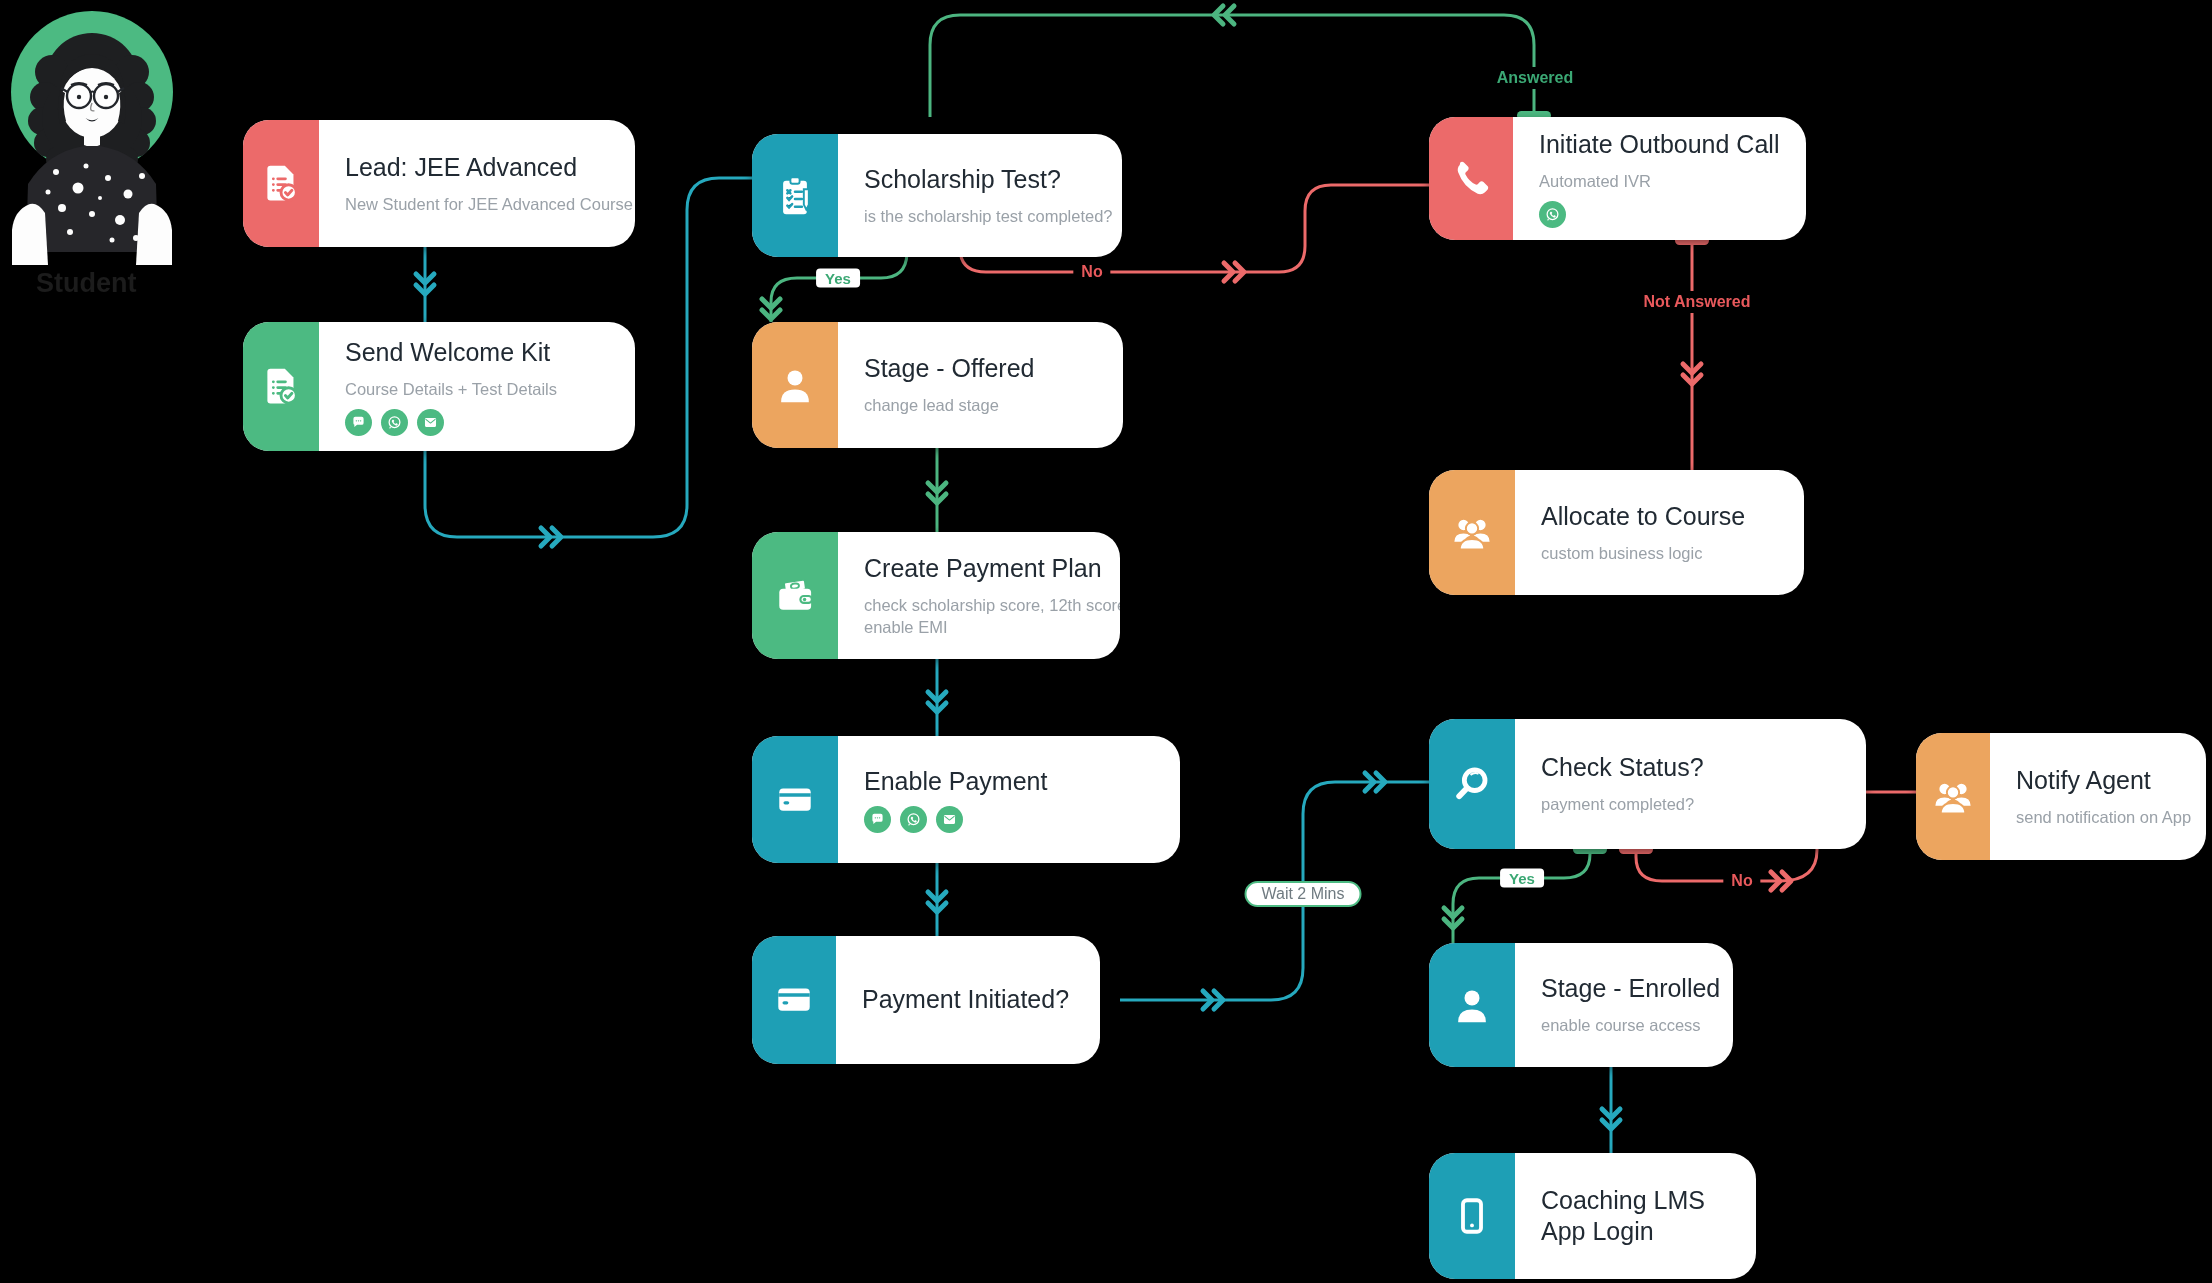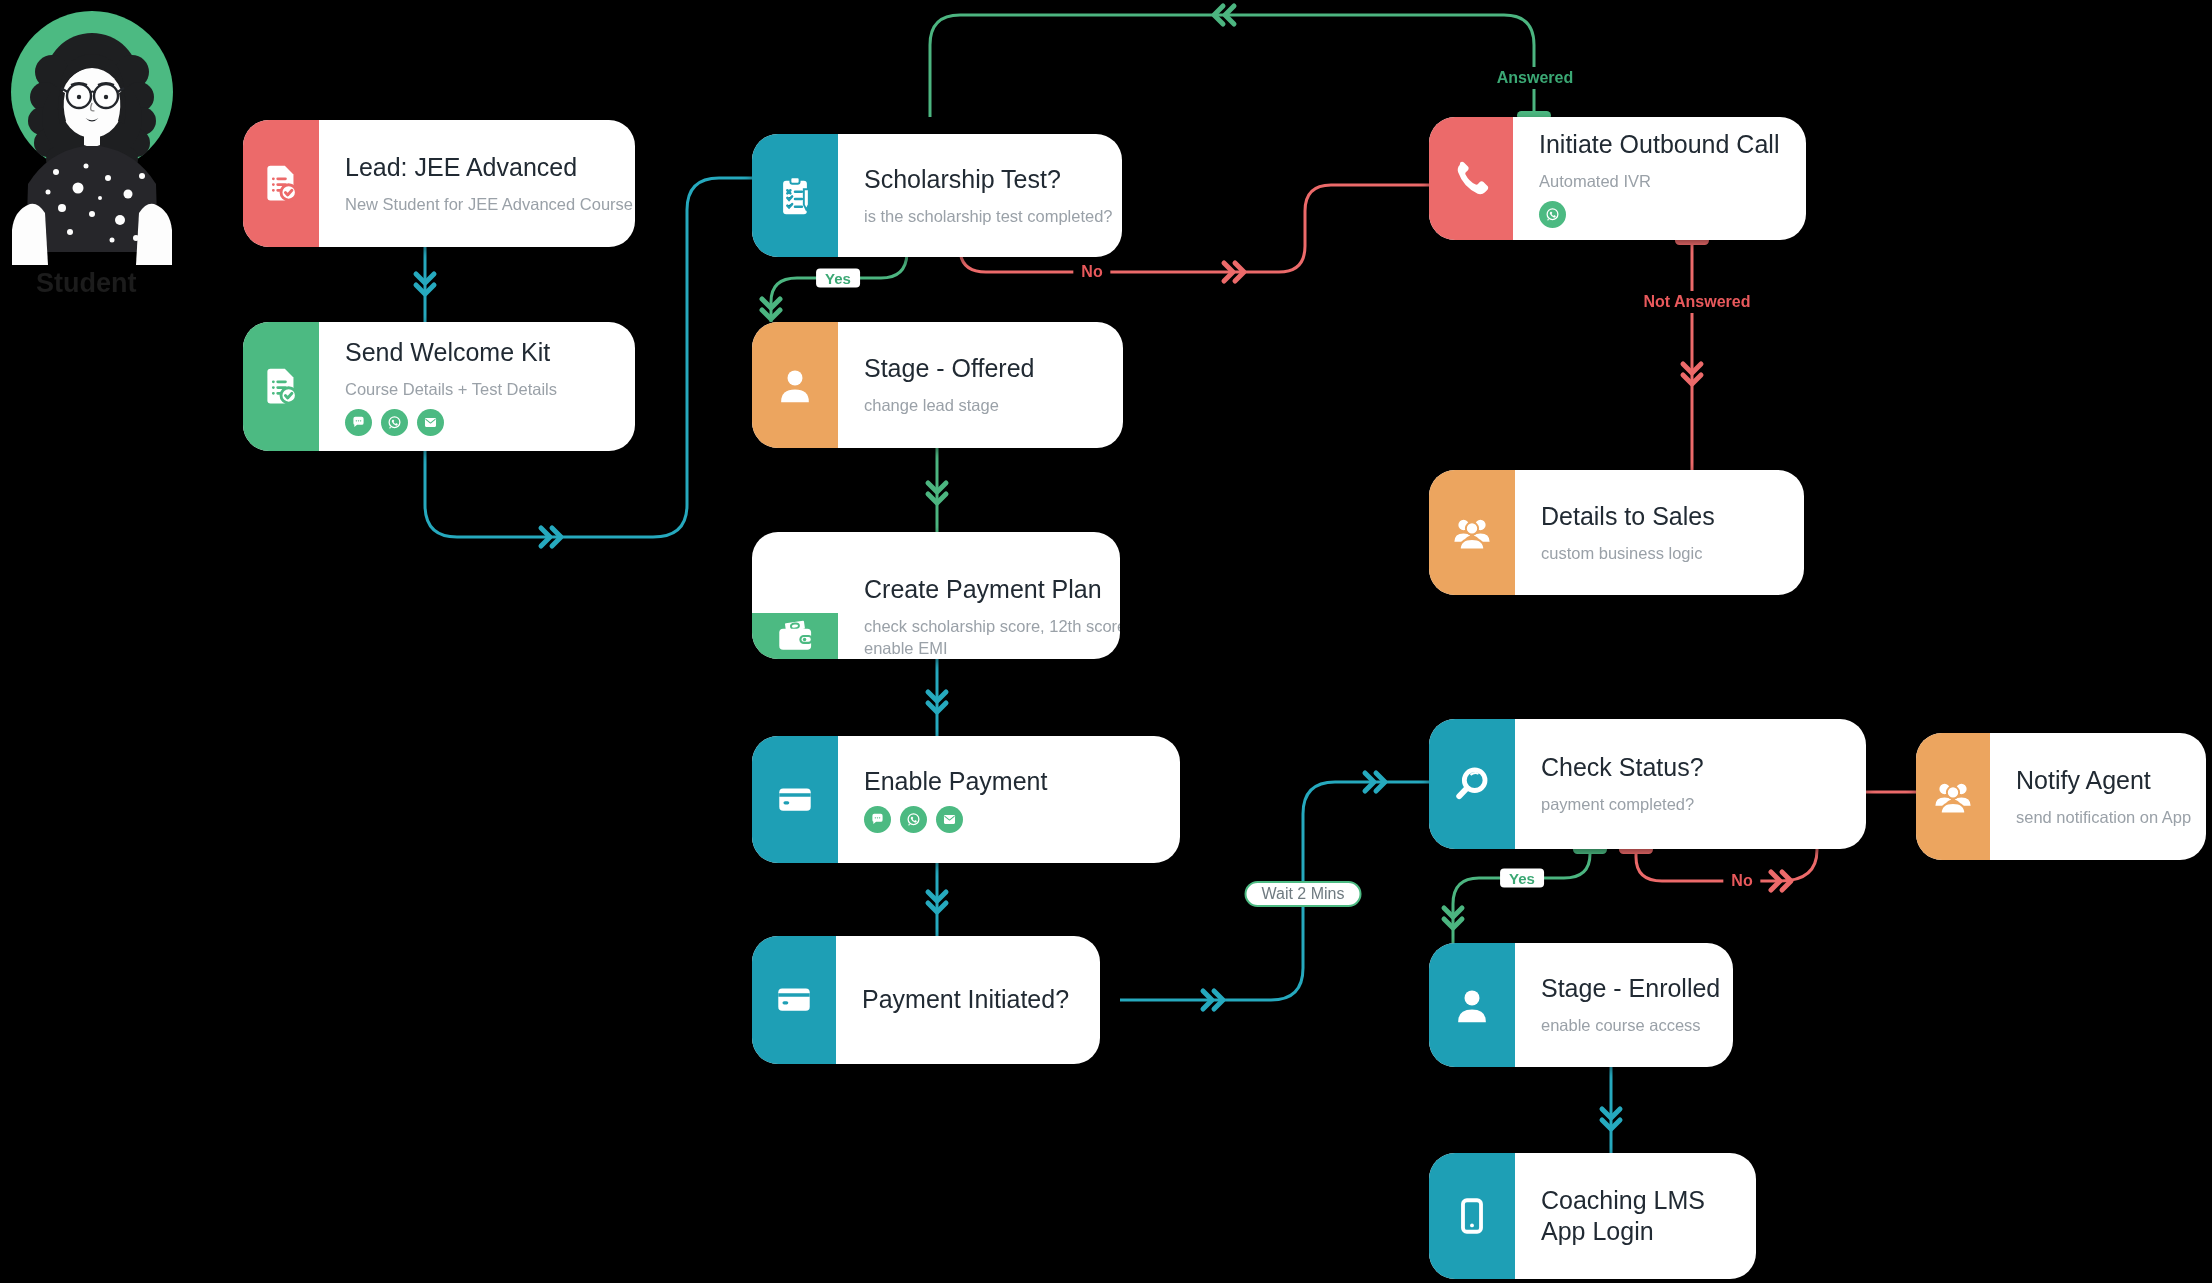--- a/index.html
+++ b/index.html
@@ -249,21 +249,21 @@
           <svg viewBox="0 0 24 24" width="46" height="46">
             <circle cx="12" cy="8.3" r="3.9" fill="#fff"></circle>
             <path d="M4.8 20.5q0-6.2 7.2-6.2t7.2 6.2v.5H4.8z" fill="#fff"></path>
           </svg>
         </div>
         <div class="card-body">
           <div class="node-title">Stage - Offered</div>
           <div class="node-sub">change lead stage</div>
         </div>
       </div>
-      <div class="card" style="left: 752px; top: 532px; width: 368px; height: 127px; align-items: flex-end;">
+      <div class="card" style="left: 752px; top: 532px; width: 368px; height: 127px;">
         <div class="icon-sec" style="width:86px;background:#4CBA82;color:#4CBA82">
           <svg viewBox="0 0 24 24" width="46" height="46">
             <g transform="rotate(-8 12 7)">
               <rect x="6.5" y="4.2" width="11" height="5.2" rx="1" fill="#fff" stroke="currentColor" stroke-width="1"></rect>
               <ellipse cx="12" cy="6.8" rx="2.1" ry="1.3" fill="none" stroke="currentColor" stroke-width="1"></ellipse>
             </g>
             <rect x="3.8" y="8.2" width="16.6" height="11" rx="2" fill="#fff"></rect>
             <rect x="14.8" y="12" width="6" height="3.6" rx="1.8" fill="#fff" stroke="currentColor" stroke-width="1.1"></rect>
             <circle cx="17" cy="13.8" r=".9" fill="currentColor"></circle>
           </svg>
@@ -348,21 +348,21 @@
           <svg viewBox="0 0 24 24" width="46" height="46">
             <circle cx="7.6" cy="7.8" r="2.7" fill="#fff"></circle>
             <circle cx="16.4" cy="7.8" r="2.7" fill="#fff"></circle>
             <path d="M2.8 16.6q0-4.4 4.8-4.4 2.3 0 3.5 1.1-3.2 1.3-3.2 3.3z" fill="#fff"></path>
             <path d="M21.2 16.6q0-4.4-4.8-4.4-2.3 0-3.5 1.1 3.2 1.3 3.2 3.3z" fill="#fff"></path>
             <circle cx="12" cy="9.6" r="3.2" fill="#fff" stroke="currentColor" stroke-width="1"></circle>
             <path d="M5.6 20.6q0-5.5 6.4-5.5t6.4 5.5z" fill="#fff" stroke="currentColor" stroke-width="1"></path>
           </svg>
         </div>
         <div class="card-body">
-          <div class="node-title">Details to Sales</div>
+          <div class="node-title">Allocate to Course</div>
           <div class="node-sub">custom business logic</div>
         </div>
       </div>
       <div class="card" style="left: 1429px; top: 719px; width: 437px; height: 130px;">
         <div class="icon-sec" style="width:86px;background:#1E9FB5;color:#1E9FB5">
           <svg viewBox="0 0 24 24" width="46" height="46">
             <circle cx="13.4" cy="10" r="5.4" fill="none" stroke="#fff" stroke-width="2.5"></circle>
             <path d="M9.3 14.2 5.3 18.4" stroke="#fff" stroke-width="3" stroke-linecap="round"></path>
             <path d="M11.2 7.2q2-1.5 4.2-.6" fill="none" stroke="#fff" stroke-width="1.1"></path>
           </svg>

